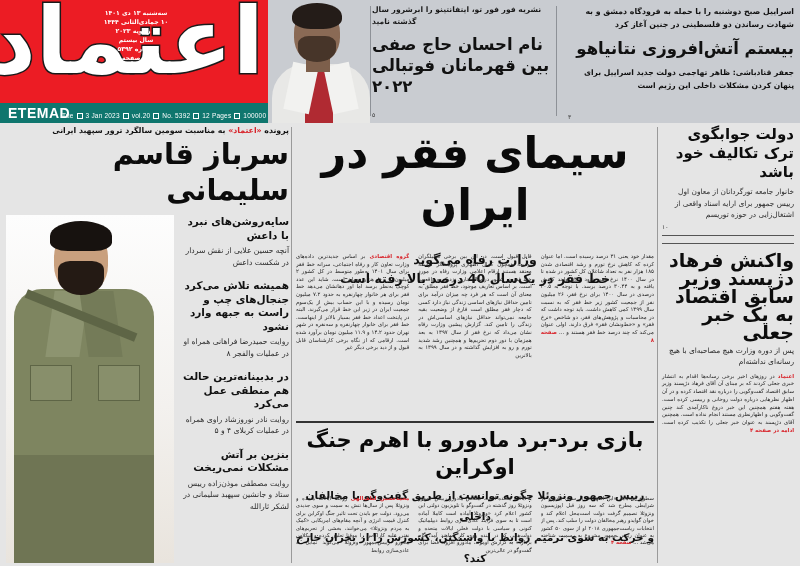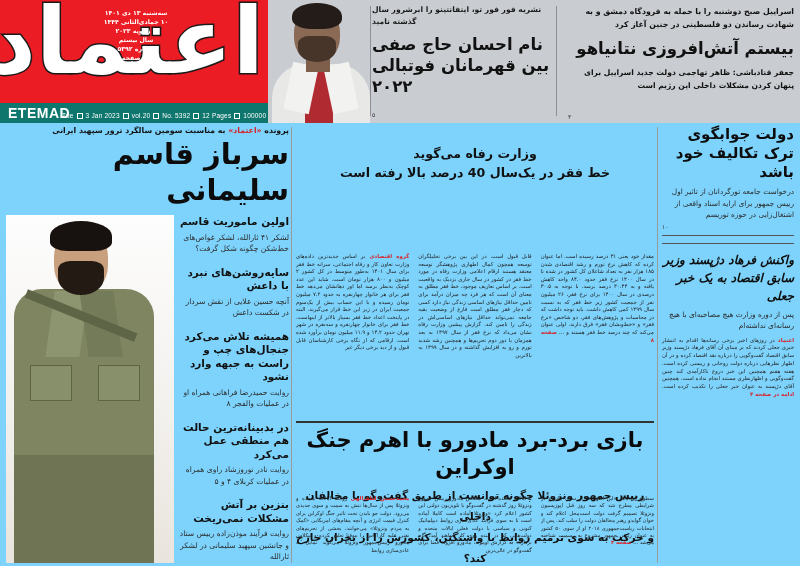--- a/index.html
+++ b/index.html
@@ -256,21 +256,21 @@
     left: 2px; bottom: -2px;
     font-size: 6px;
     color: #333;
   }
 
   
   .body-area {
     position: absolute;
     left: 0; top: 123px;
     width: 800px; height: 443px;
-    background: #7dd3fc;
+    background: #e5e5e5;
   }
 
   
   .vrule {
     position: absolute;
     width: 1px;
     background: #9a9a9a;
   }
 
   
@@ -493,23 +493,22 @@
   }
   .rs-item { position: relative; }
   .rs-head {
     font-size: 15px;
     line-height: 19px;
     font-weight: bold;
     letter-spacing: -0.4px;
     color: #0d0d0d;
   }
   .rs-head.sm {
-    font-size: 12px;
+    font-size: 19px;
     line-height: 18px;
-    font-style: italic;
   }
   .rs-sub {
     margin-top: 4px;
     font-size: 7.4px;
     line-height: 11.5px;
     color: #2b2b2b;
   }
   .rs-page {
     font-size: 6px;
     color: #333;
@@ -611,43 +610,40 @@
         <div class="sol-pocket1"></div>
         <div class="sol-pocket2"></div>
         <div class="sol-head"></div>
         <div class="sol-beard"></div>
         <div class="sol-hair"></div>
 
       </div>
 
       <div class="ls-items">
         <div class="ls-item">
-          <h3>اولین ماموریت قاسم</h3>
-          <p>لشکر ۴۱ ثارالله، لشکر غواص‌های خط‌شکن چگونه شکل گرفت؟</p>
-        </div>
-        <div class="ls-item">
           <h3>سایه‌روشن‌های نبرد با داعش</h3>
           <p>آنچه حسین علایی از نقش سردار در شکست داعش</p>
         </div>
         <div class="ls-item">
           <h3>همیشه تلاش می‌کرد جنجال‌های چپ و راست به جبهه وارد نشود</h3>
           <p>روایت حمیدرضا فراهانی همراه او در عملیات والفجر ۸</p>
         </div>
         <div class="ls-item">
           <h3>در بدبینانه‌ترین حالت هم منطقی عمل می‌کرد</h3>
           <p>روایت نادر نوروزشاد راوی همراه در عملیات کربلای ۴ و ۵</p>
         </div>
         <div class="ls-item">
           <h3>بنزین بر آتش مشکلات نمی‌ریخت</h3>
-          <p>روایت فرآیند موذن‌زاده رییس ستاد و جانشین سپهبد سلیمانی در لشکر ثارالله</p>
+          <p>روایت مصطفی موذن‌زاده رییس ستاد و جانشین سپهبد سلیمانی در لشکر ثارالله</p>
         </div>
       </div>
     </div>
 
     <div class="center-sec">
+      <div class="cs-head">سیمای فقر در ایران</div>
       <div class="cs-sub">وزارت رفاه می‌گوید</div>
       <div class="cs-sub" style="margin-top:1px;">خط فقر در یک‌سال 40 درصد بالا رفته است</div>
 
       <div class="cs-cols">
         <div class="cs-col">
           <span class="lead">گروه اقتصادی</span>
           <span>بر اساس جدیدترین داده‌های وزارت تعاون کار و رفاه اجتماعی، سرانه خط فقر برای سال ۱۴۰۱ به‌طور متوسط در کل کشور ۲ میلیون و ۸۰۰ هزار تومان است. شاید این عدد کوچک به‌نظر برسد اما اور دهاتشان می‌دهد خط فقر برای هر خانوار چهارنفره به حدود ۷.۲ میلیون تومان رسیده و با این حساب بیش از یک‌سوم جمعیت ایران در زیر این خط قرار می‌گیرند. البته در پایتخت اعداد خط فقر بسیار بالاتر از اینهاست. خط فقر برای خانوار چهارنفره و سه‌نفره در شهر تهران حدود ۱۴.۲ و ۱۱.۹ میلیون تومان برآورد شده است. ارقامی که از نگاه برخی کارشناسان قابل قبول و از دید برخی دیگر غیر</span>
         </div>
         <div class="cs-col">
           <span>قابل قبول است. در این بین برخی تحلیلگران توسعه همچون کمال اطهاری پژوهشگر توسعه معتقد هستند ارقام اعلامی وزارت رفاه در مورد خط فقر در کشور در سال جاری نزدیک به واقعیت است. بر اساس تعاریف موجود، خط فقر مطلق به معنای آن است که هر فرد چه میزان درآمد برای تامین حداقل نیازهای اساسی زندگی نیاز دارد کسی که دچار فقر مطلق است فارغ از وضعیت بقیه جامعه نمی‌تواند حداقل نیازهای اساسی‌اش در زندگی را تامین کند. گزارش پیشین وزارت رفاه نشان می‌داد که نرخ فقر از سال ۱۳۹۷ به بعد همزمان با دور دوم تحریم‌ها و همچنین رشد شدید تورم و رو به افزایش گذاشته و در سال ۱۳۹۹ به بالاترین</span>
@@ -678,21 +674,21 @@
           <span>سطوح آماده‌ایم «این اظهارات از سوی مادورو در شرایطی مطرح شد که سه روز قبل اپوزیسیون ونزوئلا تصمیم گرفت دولت است‌محل اعلام کند و خوان گوایدو رهبر مخالفان دولت را سلب کند. پس از انتخابات ریاست‌جمهوری ۲۰۱۸ او از سوی ۵۰ کشور به عنوان رییس جمهور مشروع به رسمیت شناخته می‌شد ...</span>
           <span class="more">صفحه ۴</span>
         </div>
       </div>
     </div>
 
     <div class="right-sec">
 
       <div class="rs-item">
         <div class="rs-head">دولت جوابگوی ترک تکالیف خود باشد</div>
-        <div class="rs-sub">درخواست جامعه تورگردانان از تاثیر اول رییس جمهور برای ارایه اسناد واقعی از اشتغال‌زایی در حوزه توریسم</div>
+        <div class="rs-sub">خانوار جامعه تورگردانان از معاون اول رییس جمهور برای ارایه اسناد واقعی از اشتغال‌زایی در حوزه توریسم</div>
         <div class="rs-page">۱۰</div>
       </div>
       <div class="rs-div"></div>
 
       <div class="rs-div"></div>
 
       <div class="rs-item">
         <div class="rs-head sm">واکنش فرهاد دژپسند وزیر سابق اقتصاد به یک خبر جعلی</div>
         <div class="rs-sub">پس از دوره وزارت هیچ مصاحبه‌ای با هیچ رسانه‌ای نداشته‌ام</div>
         <div class="rs-body">

